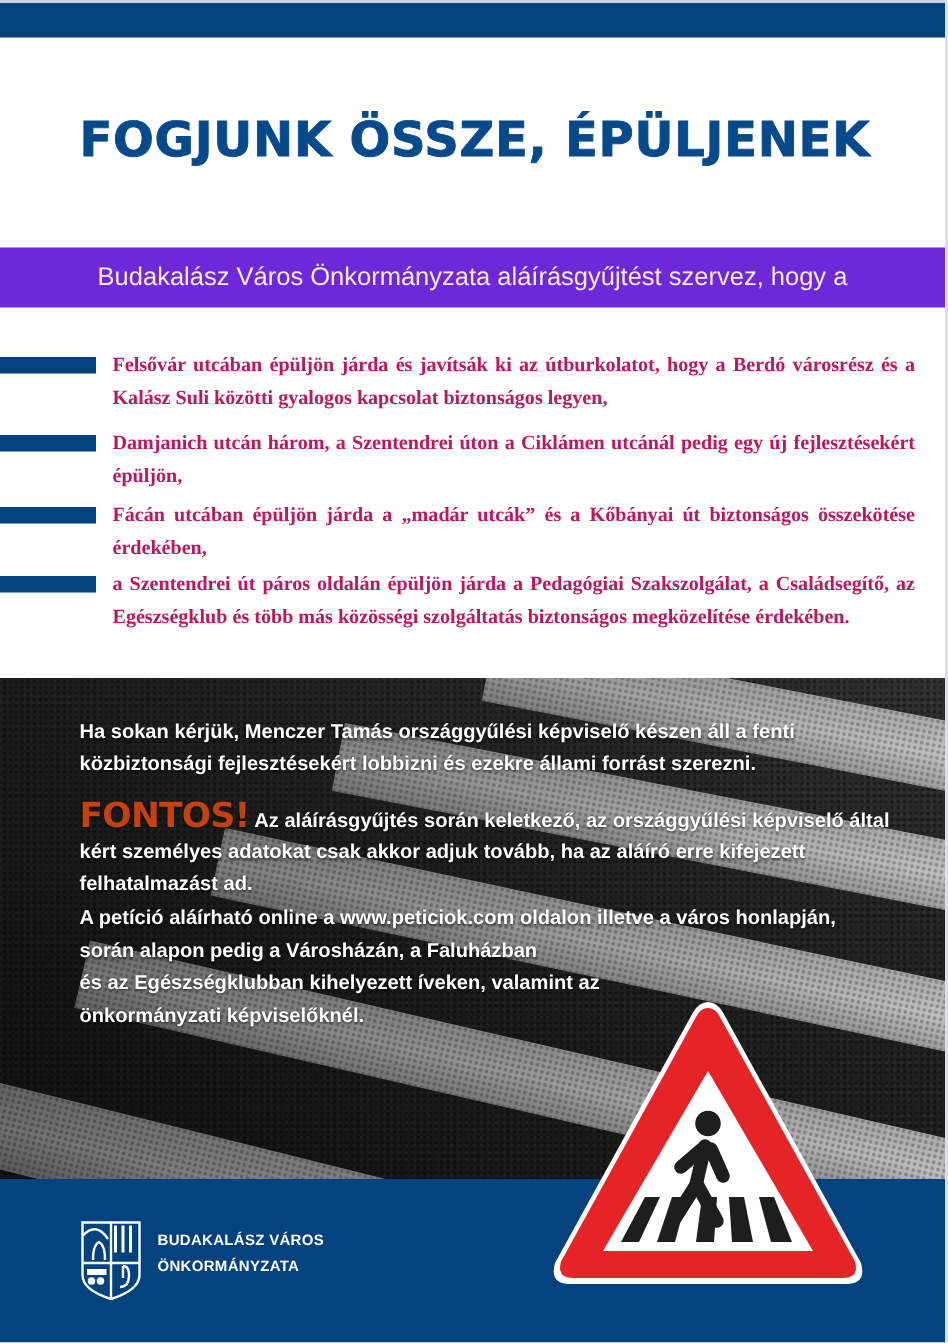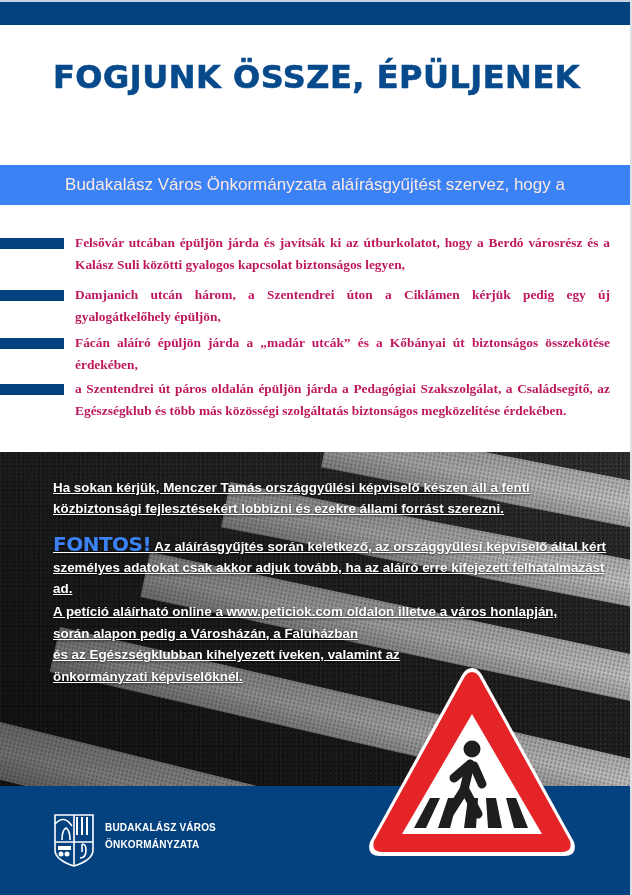--- a/index.html
+++ b/index.html
@@ -8,29 +8,29 @@
       background: #ffffff;
       font-family: "Liberation Sans", "DejaVu Sans", sans-serif;
     }
     .top-bar {
       position: absolute; left: 0; top: 2px; width: 632px; height: 23px;
       background: #03427f;
     }
     .top-edge { position:absolute; left:0; top:0; width:632px; height:2px; background:#c9d3df; }
     .right-edge { position:absolute; right:0; top:0; width:2px; height:895px; background:#dcdfe4; }
     .headline {
-      position: absolute; left: 53px; top: 60px; width: 560px;
+      position: absolute; left: 53px; top: 76px; width: 560px;
       color: #074a8c; font-weight: 900; font-size: 32px; line-height: 35px;
       letter-spacing: 0.5px; margin: 0;
       font-family: "DejaVu Sans", sans-serif;
       -webkit-text-stroke: 0.6px #074a8c;
     }
     .red-banner {
       position: absolute; left: 0; top: 165px; width: 630px; height: 40px;
-      background: #3b82f6; color: #fbe9e3;
+      background: #6d28d9; color: #fbe9e3;
       font-size: 17px; line-height: 40px; text-align: center;
       font-family: "Liberation Sans", sans-serif;
     }
     .bullets { position: absolute; left: 0; top: 232px; width: 632px; }
     .bullet {
       position: absolute; left: 0; width: 632px;
     }
     .bullet .bar {
       position: absolute; left: 0; top: 6px; width: 64px; height: 11px;
       background: #03427f;
@@ -61,24 +61,23 @@
     }
     .photo .shade {
       position: absolute; inset: 0;
       background: linear-gradient(90deg, rgba(0,0,0,0.45) 0%, rgba(0,0,0,0.25) 55%, rgba(0,0,0,0.05) 100%);
     }
     .photo-text {
       position: absolute; left: 53px; width: 560px;
       color: #ffffff; font-weight: bold; font-size: 13.4px; line-height: 21px;
       font-family: "Liberation Sans", sans-serif;
       text-shadow: 0 1px 2px rgba(0,0,0,0.7);
-      text-decoration: underline;
     }
     .fontos {
-      color: #3b82f6; font-weight: 900; font-size: 20px;
+      color: #c2410c; font-weight: 900; font-size: 23px;
       font-family: "DejaVu Sans", sans-serif; letter-spacing: -0.5px;
     }
     .footer {
       position: absolute; left: 0; top: 786px; width: 630px; height: 109px;
       background: #03427f;
     }
     .crest { position: absolute; left: 52px; top: 812px; width: 44px; height: 56px; }
     .org-name {
       position: absolute; left: 105px; top: 819px;
       color: #ffffff; font-weight: bold; font-size: 10px; line-height: 17px;
@@ -99,25 +98,25 @@
 
 <div class="red-banner">Budakalász Város Önkormányzata aláírásgyűjtést szervez, hogy a</div>
 
 <div class="bullets">
   <div class="bullet" style="top:0px;">
     <div class="bar"></div>
     <div class="text">Felsővár utcában épüljön járda és javítsák ki az útburkolatot, hogy a Berdó városrész és a Kalász Suli közötti gyalogos kapcsolat biztonságos legyen,</div>
   </div>
   <div class="bullet" style="top:52px;">
     <div class="bar"></div>
-    <div class="text">Damjanich utcán három, a Szentendrei úton a Ciklámen kérjük pedig egy új gyalogátkelőhely épüljön,</div>
+    <div class="text">Damjanich utcán három, a Szentendrei úton a Ciklámen utcánál pedig egy új fejlesztésekért épüljön,</div>
   </div>
   <div class="bullet" style="top:100px;">
     <div class="bar"></div>
-    <div class="text">Fácán aláíró épüljön járda a „madár utcák” és a Kőbányai út biztonságos összekötése érdekében,</div>
+    <div class="text">Fácán utcában épüljön járda a „madár utcák” és a Kőbányai út biztonságos összekötése érdekében,</div>
   </div>
   <div class="bullet" style="top:146px;">
     <div class="bar"></div>
     <div class="text">a Szentendrei út páros oldalán épüljön járda a Pedagógiai Szakszolgálat, a Családsegítő, az Egészségklub és több más közösségi szolgáltatás biztonságos megközelítése érdekében.</div>
   </div>
 </div>
 
 <div class="photo">
   <div class="asphalt"></div>
   <div class="stripe" style="left:330px; top:-30px; transform:rotate(11deg);"></div>

